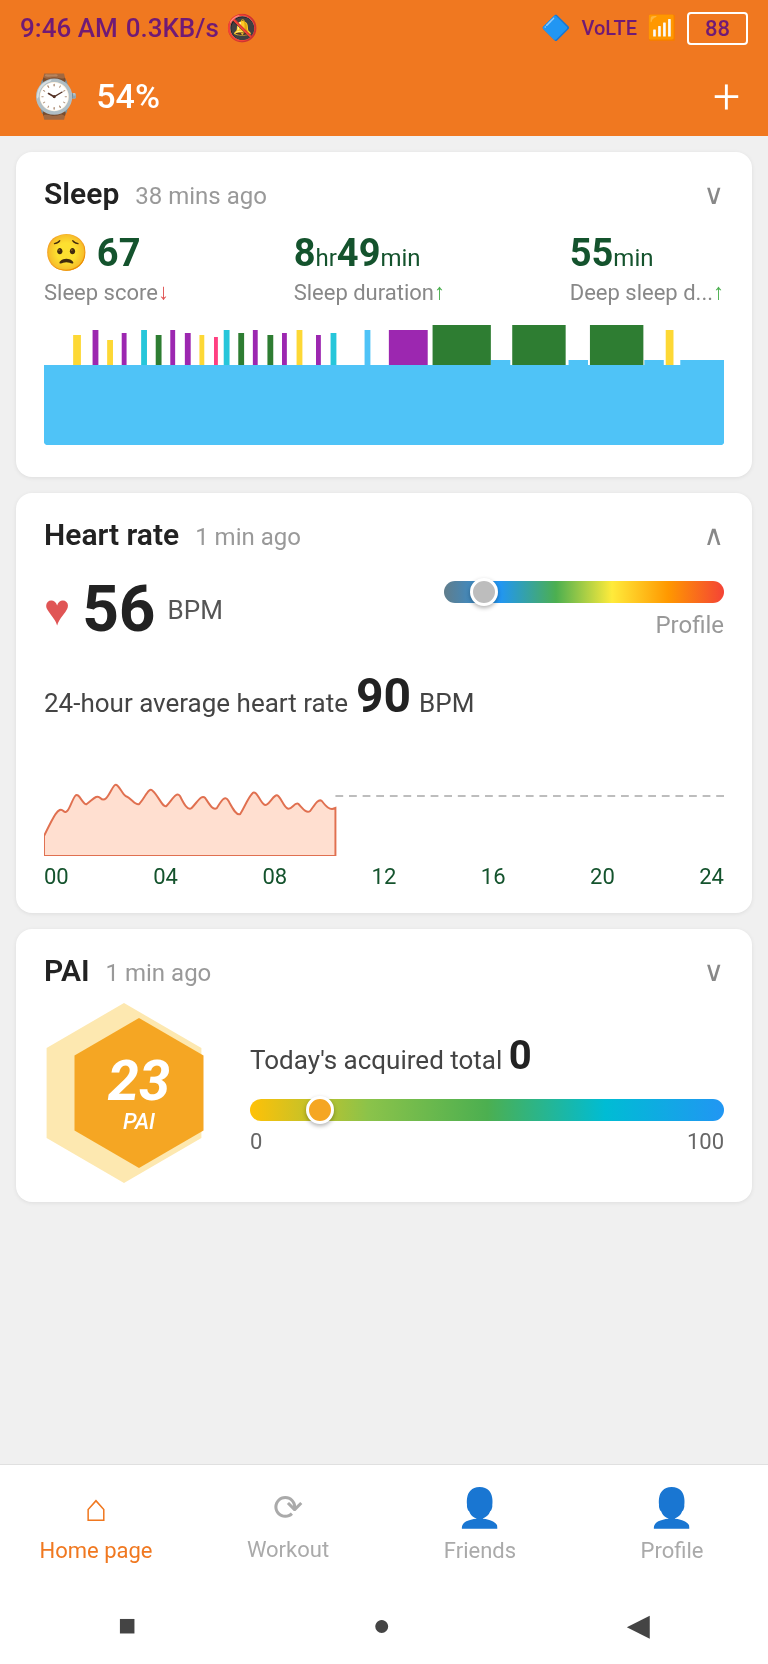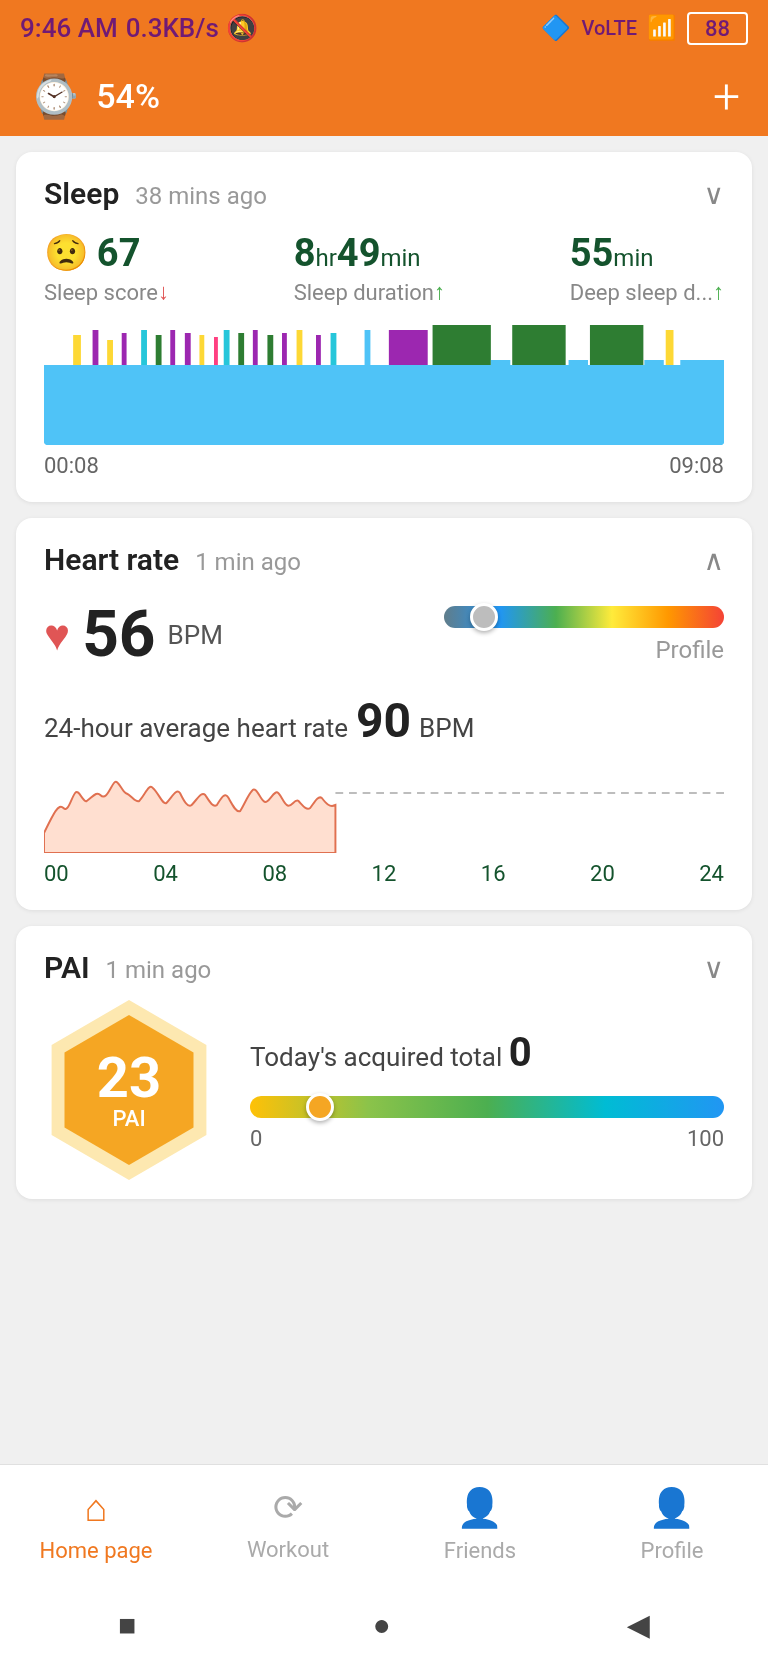--- a/index.html
+++ b/index.html
@@ -149,21 +149,21 @@
       height: 28px;
       background: #bdbdbd;
       border-radius: 50%;
       border: 3px solid white;
       box-shadow: 0 2px 4px rgba(0,0,0,0.3);
     }
     .hr-label { font-size: 24px; color: #999; }
     .hr-avg-row { 
       font-size: 26px; 
       color: #444; 
-      margin-bottom: 4px; 
+      margin-bottom: 32px; 
       display: flex; 
       align-items: baseline; 
       gap: 8px;
     }
     .hr-avg-value { font-size: 48px; font-weight: 700; color: #222; }
 
     
     .hr-chart {
       position: relative;
       height: 100px;
@@ -182,22 +182,23 @@
       align-items: center;
       gap: 36px;
       margin-top: 8px;
     }
     .pai-hexagon {
       position: relative;
       width: 170px;
       height: 170px;
       display: flex;
       align-items: center;
-      justify-content: center;
+      justify-content: flex-end;
       flex-shrink: 0;
+      font-style: italic;
     }
     .pai-hex-bg {
       position: absolute;
       width: 180px;
       height: 180px;
       background: #fde8b0;
       clip-path: polygon(50% 0%, 93% 25%, 93% 75%, 50% 100%, 7% 75%, 7% 25%);
     }
     .pai-hex-main {
       position: relative;
@@ -374,24 +375,20 @@
         <rect x="400" y="0" width="60" height="120" fill="#2e7d32"></rect>
         <rect x="460" y="35" width="20" height="85" fill="#4fc3f7"></rect>
         <rect x="482" y="0" width="55" height="120" fill="#2e7d32"></rect>
         <rect x="540" y="35" width="20" height="85" fill="#4fc3f7"></rect>
         <rect x="562" y="0" width="55" height="120" fill="#2e7d32"></rect>
         <rect x="618" y="35" width="20" height="85" fill="#4fc3f7"></rect>
         <rect x="640" y="5" width="8" height="115" fill="#fdd835"></rect>
         <rect x="655" y="35" width="45" height="85" fill="#4fc3f7"></rect>
       </svg>
     </div>
-    <div class="sleep-time-labels">
-      <span>00:08</span>
-      <span>09:08</span>
-    </div>
   </div>
 
   <div class="card">
     <div class="card-header">
       <div>
         <span class="card-title">Heart rate</span>
         <span class="card-time">1 min ago</span>
       </div>
       <span class="chevron">∧</span>
     </div>

